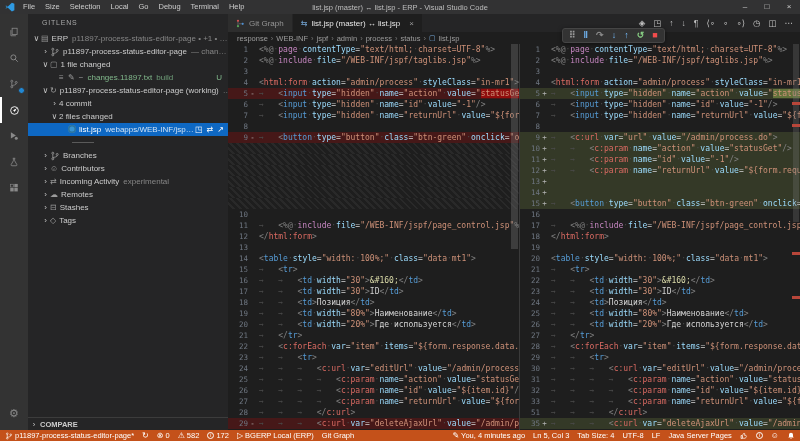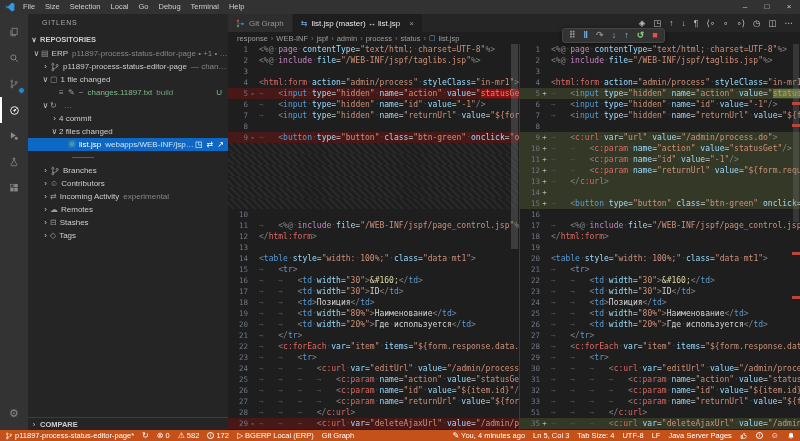--- a/index.html
+++ b/index.html
@@ -99,20 +99,21 @@
   <span class="menus">
       <span class="menu-item">File</span>
       <span class="menu-item">Size</span>
       <span class="menu-item">Selection</span>
       <span class="menu-item">Local</span>
       <span class="menu-item">Go</span>
       <span class="menu-item">Debug</span>
       <span class="menu-item">Terminal</span>
       <span class="menu-item">Help</span>
     </span>
+  <span class="win-title">list.jsp (master) ↔ list.jsp - ERP - Visual Studio Code</span>
   <span class="win-controls">
       <span class="winbtn">–</span>
       <span class="winbtn">□</span>
       <span class="winbtn">×</span>
     </span>
 </div>
 
 <div class="main">
   <div class="activitybar">
       <span class="ab-item">
@@ -162,24 +163,20 @@
             <rect x="2.5" y="2" width="4.5" height="4.5" fill="none" stroke="currentColor"></rect>
           </svg></span>
       </span>
       <span class="ab-gear">
         <span>⚙</span>
       </span>
     </div>
 
   <div class="sidebar">
     <div class="sb-title">GITLENS</div>
-    <div class="sb-section">
-      <span class="chev">∨</span>
-      <span>REPOSITORIES</span>
-    </div>
     <div class="sb-rows">
         <div class="sb-row" style="padding-left:4px">
           <span class="chev">∨</span>
           <span class="ticon">▤</span>
           <span class="tlabel">ERP</span>
           <span class="tdesc">p11897-process-status-editor-page • +1 • La…</span>
         </div>
         <div class="sb-row" style="padding-left:13px">
           <span class="chev">›</span>
           <span class="ticon"><svg width="10" height="10" viewBox="0 0 16 16" fill="none" stroke="currentColor" stroke-width="1.3">
@@ -199,20 +196,21 @@
         <div class="sb-row" style="padding-left:22px">
           <span class="chev"></span>
           <span class="ticon grn"><span class="editset">≡ ✎ −</span></span>
           <span class="tlabel grn">changes.11897.txt</span>
           <span class="tdesc grn2">build</span>
           <span class="tbadge">U</span>
         </div>
         <div class="sb-row" style="padding-left:13px">
           <span class="chev">∨</span>
           <span class="ticon">↻</span>
+          <span class="tlabel">p11897-process-status-editor-page (working)</span>
           <span class="tdesc">…</span>
         </div>
         <div class="sb-row" style="padding-left:22px">
           <span class="chev">›</span>
           <span class="tlabel">4 commit</span>
         </div>
         <div class="sb-row" style="padding-left:22px">
           <span class="chev">∨</span>
           <span class="tlabel">2 files changed</span>
         </div>
@@ -536,21 +534,20 @@
               <span class="code"><span class="c-tx"><i class="c-ws">→&nbsp;&nbsp;&nbsp;</i><i class="c-ws">→&nbsp;&nbsp;&nbsp;</i></span><span class="c-pun">&lt;</span><span class="c-tr">c:param</span><i class="c-ws">·</i><span class="c-at">name</span>=<span class="c-st">"id"</span><i class="c-ws">·</i><span class="c-at">value</span>=<span class="c-st">"-1"</span><span class="c-pun">/&gt;</span></span>
             </div>
             <div class="row add">
               <span class="num">12</span>
               <span class="mark">+</span>
               <span class="code"><span class="c-tx"><i class="c-ws">→&nbsp;&nbsp;&nbsp;</i><i class="c-ws">→&nbsp;&nbsp;&nbsp;</i></span><span class="c-pun">&lt;</span><span class="c-tr">c:param</span><i class="c-ws">·</i><span class="c-at">name</span>=<span class="c-st">"returnUrl"</span><i class="c-ws">·</i><span class="c-at">value</span>=<span class="c-st">"${form.requestUrl}"</span></span>
             </div>
             <div class="row add">
               <span class="num">13</span>
               <span class="mark">+</span>
-              <span class="code"><span class="c-tx"><i class="c-ws">→&nbsp;&nbsp;&nbsp;</i></span><span class="c-pun">&lt;/</span><span class="c-tr">c:url</span><span class="c-pun">&gt;</span></span>
             </div>
             <div class="row add">
               <span class="num">14</span>
               <span class="mark">+</span>
               <span class="code"></span>
             </div>
             <div class="row add">
               <span class="num">15</span>
               <span class="mark">+</span>
               <span class="code"><span class="c-tx"><i class="c-ws">→&nbsp;&nbsp;&nbsp;</i></span><span class="c-pun">&lt;</span><span class="c-tb">button</span><i class="c-ws">·</i><span class="c-at">type</span>=<span class="c-st">"button"</span><i class="c-ws">·</i><span class="c-at">class</span>=<span class="c-st">"btn-green"</span><i class="c-ws">·</i><span class="c-at">onclick</span>=</span>

